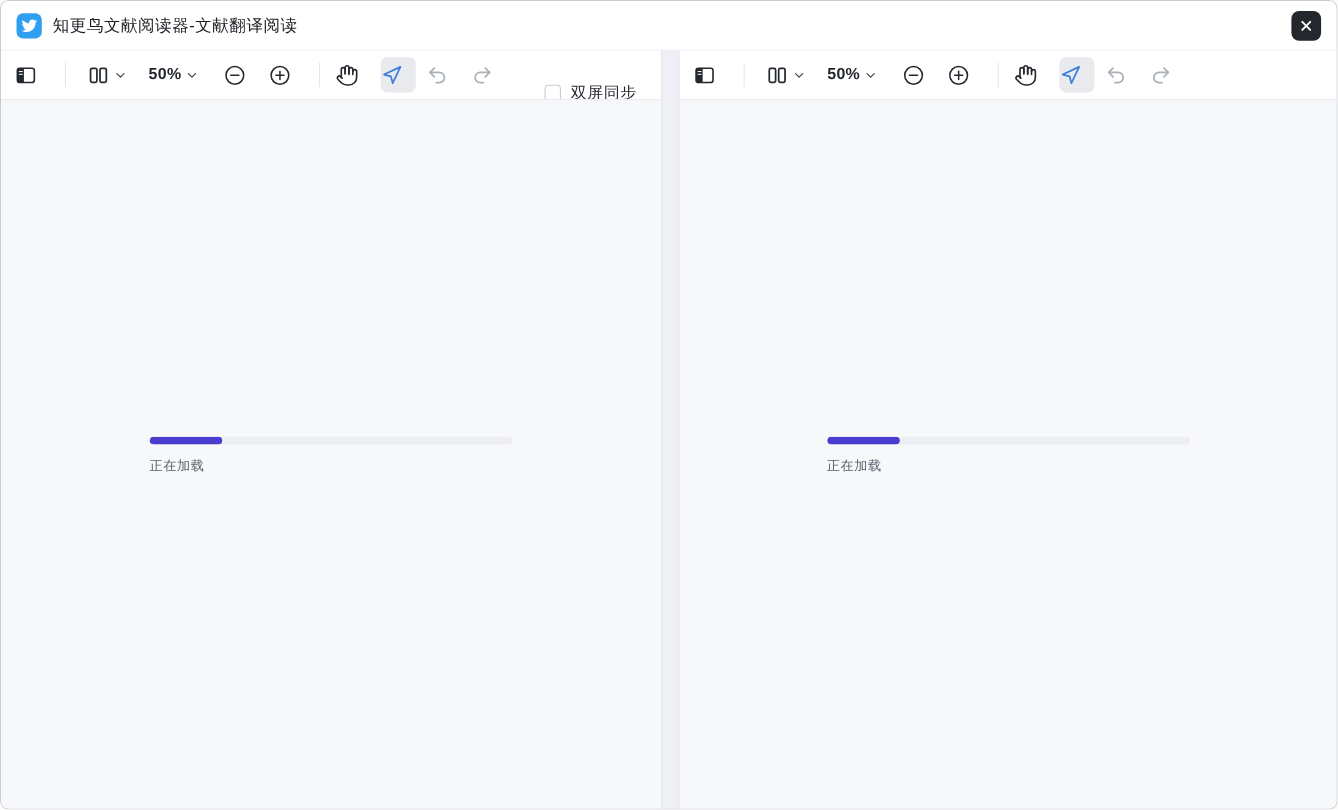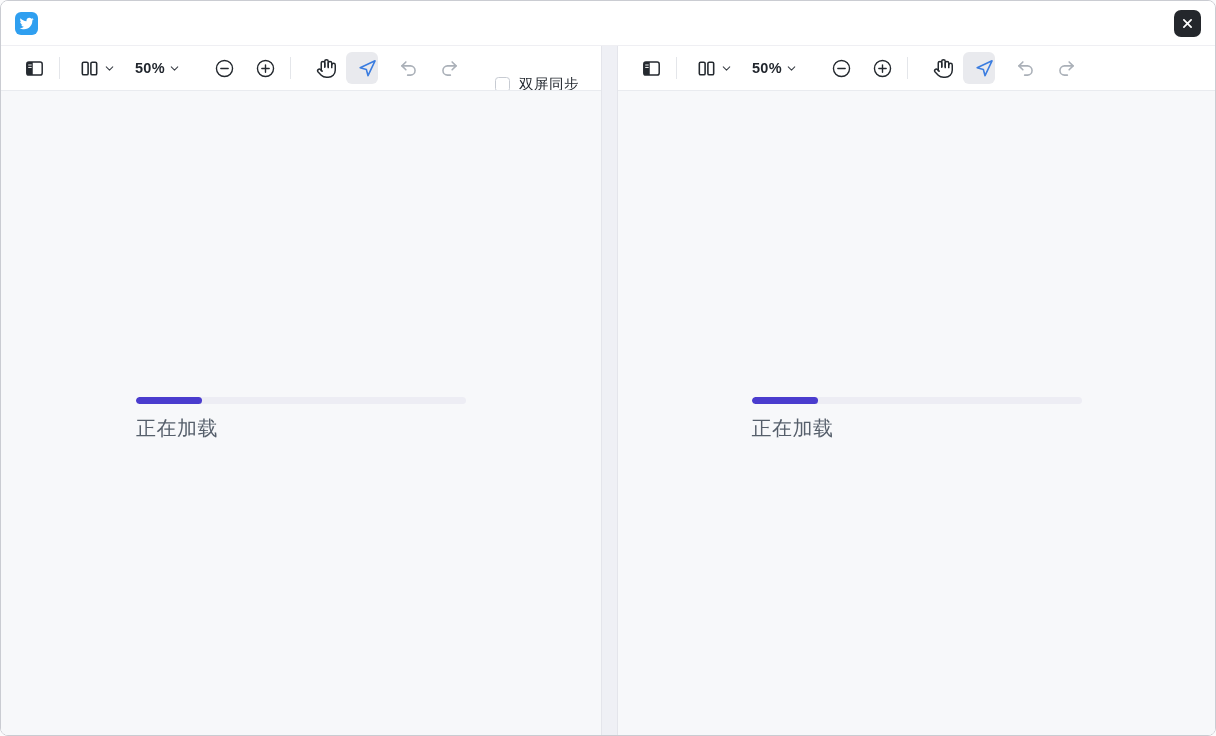--- a/index.html
+++ b/index.html
@@ -91,21 +91,21 @@
   }
   .tb-btn {
     border: none;
     background: transparent;
     color: #24292f;
     width: 32px;
     height: 32px;
     border-radius: 6px;
     display: flex;
     align-items: center;
-    justify-content: flex-end;
+    justify-content: space-between;
     cursor: pointer;
     flex: 0 0 auto;
   }
   .tb-btn svg { width: 21px; height: 21px; }
   .tb-btn.wide { width: auto; padding: 0 5px; gap: 3px; }
   .tb-btn.active { background: #e9eaee; }
   .tb-btn.disabled { color: #aab0b8; cursor: default; }
   .tb-btn .chev { width: 13px; height: 13px; color: #3a3f46; }
   .tb-divider {
     width: 1px;
@@ -160,21 +160,21 @@
     background: #ededf4;
     overflow: hidden;
   }
   .progress-fill {
     height: 100%;
     border-radius: 4px;
     background: #4a3cce;
   }
   .loading-text {
     margin-top: 11px;
-    font-size: 20px;
+    font-size: 12px;
     color: #565f6b;
     letter-spacing: 0.5px;
   }
 </style>
 </head>
 <body>
 
 <svg width="0" height="0" style="position:absolute">
   <defs>
     <g id="ic-sidebar">
@@ -224,20 +224,21 @@
 </svg>
 
 <div class="window">
 
   <div class="titlebar">
     <div class="app-icon">
       <svg viewBox="0 0 24 24">
           <use href="#ic-bird"></use>
         </svg>
     </div>
+    <span class="title-text">知更鸟文献阅读器-文献翻译阅读</span>
     <button class="close-btn">
       <svg viewBox="0 0 18 18" fill="none">
           <use href="#ic-close"></use>
         </svg>
     </button>
   </div>
 
   <div class="split">
 
     <div class="pane left">

